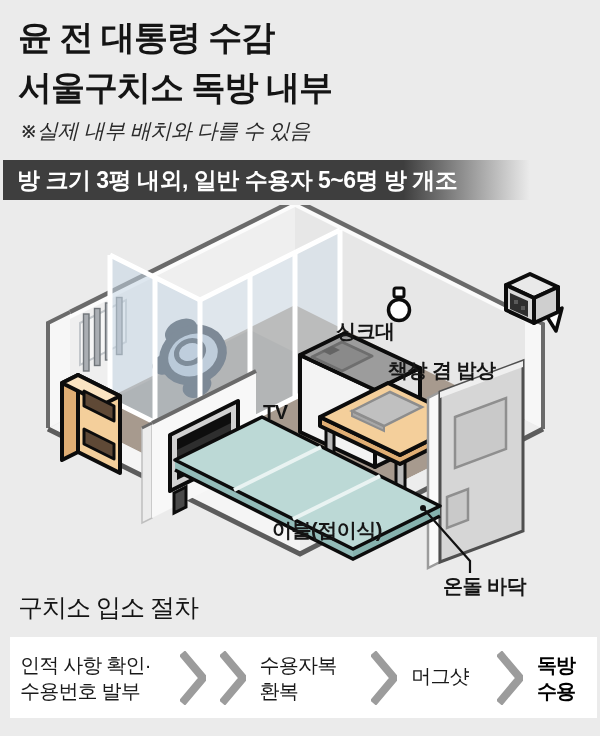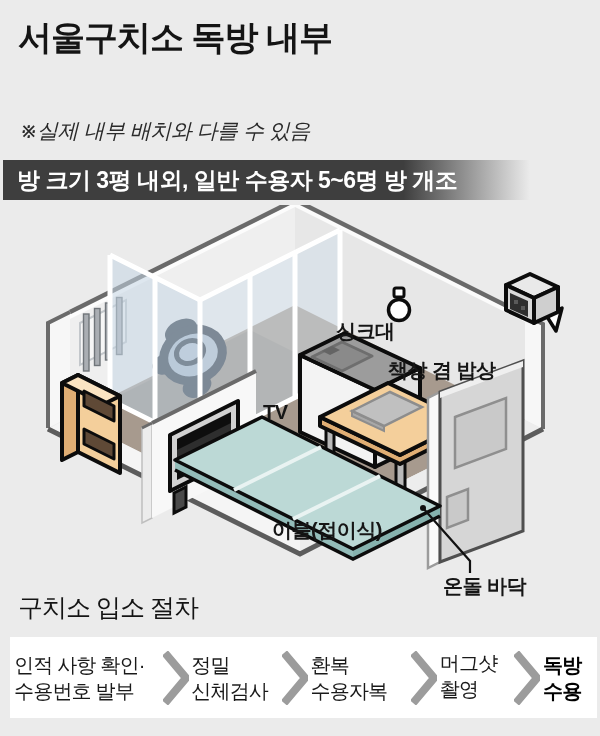--- a/index.html
+++ b/index.html
@@ -13,30 +13,31 @@
           padding-left:14px;box-sizing:border-box;font-size:23px;font-weight:800;
           letter-spacing:-0.5px;color:var(--banner_text);
           background:linear-gradient(90deg,var(--banner_bg) 0%,var(--banner_bg) 76%,rgba(62,62,62,0) 100%);}
   svg.room{left:0;top:205px;}
   svg text{font-family:"Liberation Sans","DejaVu Sans",sans-serif;}
   .room-label{font-size:20px;font-weight:600;fill:#161616;letter-spacing:-0.5px;}
   .proc-heading{left:18px;top:591px;font-size:25px;font-weight:400;color:var(--ink);
                 letter-spacing:-1px;}
   .flow{left:10px;top:637px;width:587px;height:81px;background:var(--box_bg);
         display:flex;align-items:center;justify-content:space-between;
-        padding:0 4px;box-sizing:border-box;}
+        padding:0 10px;box-sizing:border-box;}
   .step{font-size:20px;line-height:26px;color:#191919;letter-spacing:-0.8px;white-space:nowrap;}
   .step.bold{font-weight:800;color:#000;}
   .chev{flex:0 0 26px;}
   .s1{flex:0 0 146px;} .s2{flex:0 0 88px;} .s3{flex:0 0 98px;} .s4{flex:0 0 72px;font-family:Liberation Mono, monospace;} .s5{flex:0 0 50px;}
 </style>
 </head>
 <body>
 
 <div class="abs title">
+  <div>윤 전 대통령 수감</div>
   <div>서울구치소 독방 내부</div>
 </div>
 <div class="abs note">※실제 내부 배치와 다를 수 있음</div>
 <div class="abs banner">방 크기 3평 내외, 일반 수용자 5~6명 방 개조</div>
 
 <svg class="abs room" width="600" height="395" viewBox="0 0 600 395">
 
   <g>
     <path d="M295,-5 L525,110 L525,215 L295,100 Z" style="fill:var(--wall)"></path>
     <path d="M295,-5 L525,110 L525,117 L295,2 Z" fill="#fbfbfb"></path>
@@ -176,37 +177,32 @@
 <div class="abs proc-heading">구치소 입소 절차</div>
 
 <div class="abs flow">
   <div class="step s1">
     <div>인적 사항 확인·</div>
     <div>수용번호 발부</div>
   </div>
   <svg class="chev" width="26" height="54" viewBox="0 0 26 54">
     <path d="M2,2 L23,27 L2,52" fill="none" style="stroke:var(--chevron)" stroke-width="8"></path>
   </svg>
-  <div class="step s2">
-    <div>정밀</div>
-    <div>신체검사</div>
-  </div>
   <svg class="chev" width="26" height="54" viewBox="0 0 26 54">
     <path d="M2,2 L23,27 L2,52" fill="none" style="stroke:var(--chevron)" stroke-width="8"></path>
   </svg>
   <div class="step s3">
+    <div>수용자복</div>
     <div>환복</div>
-    <div>수용자복</div>
   </div>
   <svg class="chev" width="26" height="54" viewBox="0 0 26 54">
     <path d="M2,2 L23,27 L2,52" fill="none" style="stroke:var(--chevron)" stroke-width="8"></path>
   </svg>
   <div class="step s4">
     <div>머그샷</div>
-    <div>촬영</div>
   </div>
   <svg class="chev" width="26" height="54" viewBox="0 0 26 54">
     <path d="M2,2 L23,27 L2,52" fill="none" style="stroke:var(--chevron)" stroke-width="8"></path>
   </svg>
   <div class="step s5 bold">
     <div>독방</div>
     <div>수용</div>
   </div>
 </div>
 

